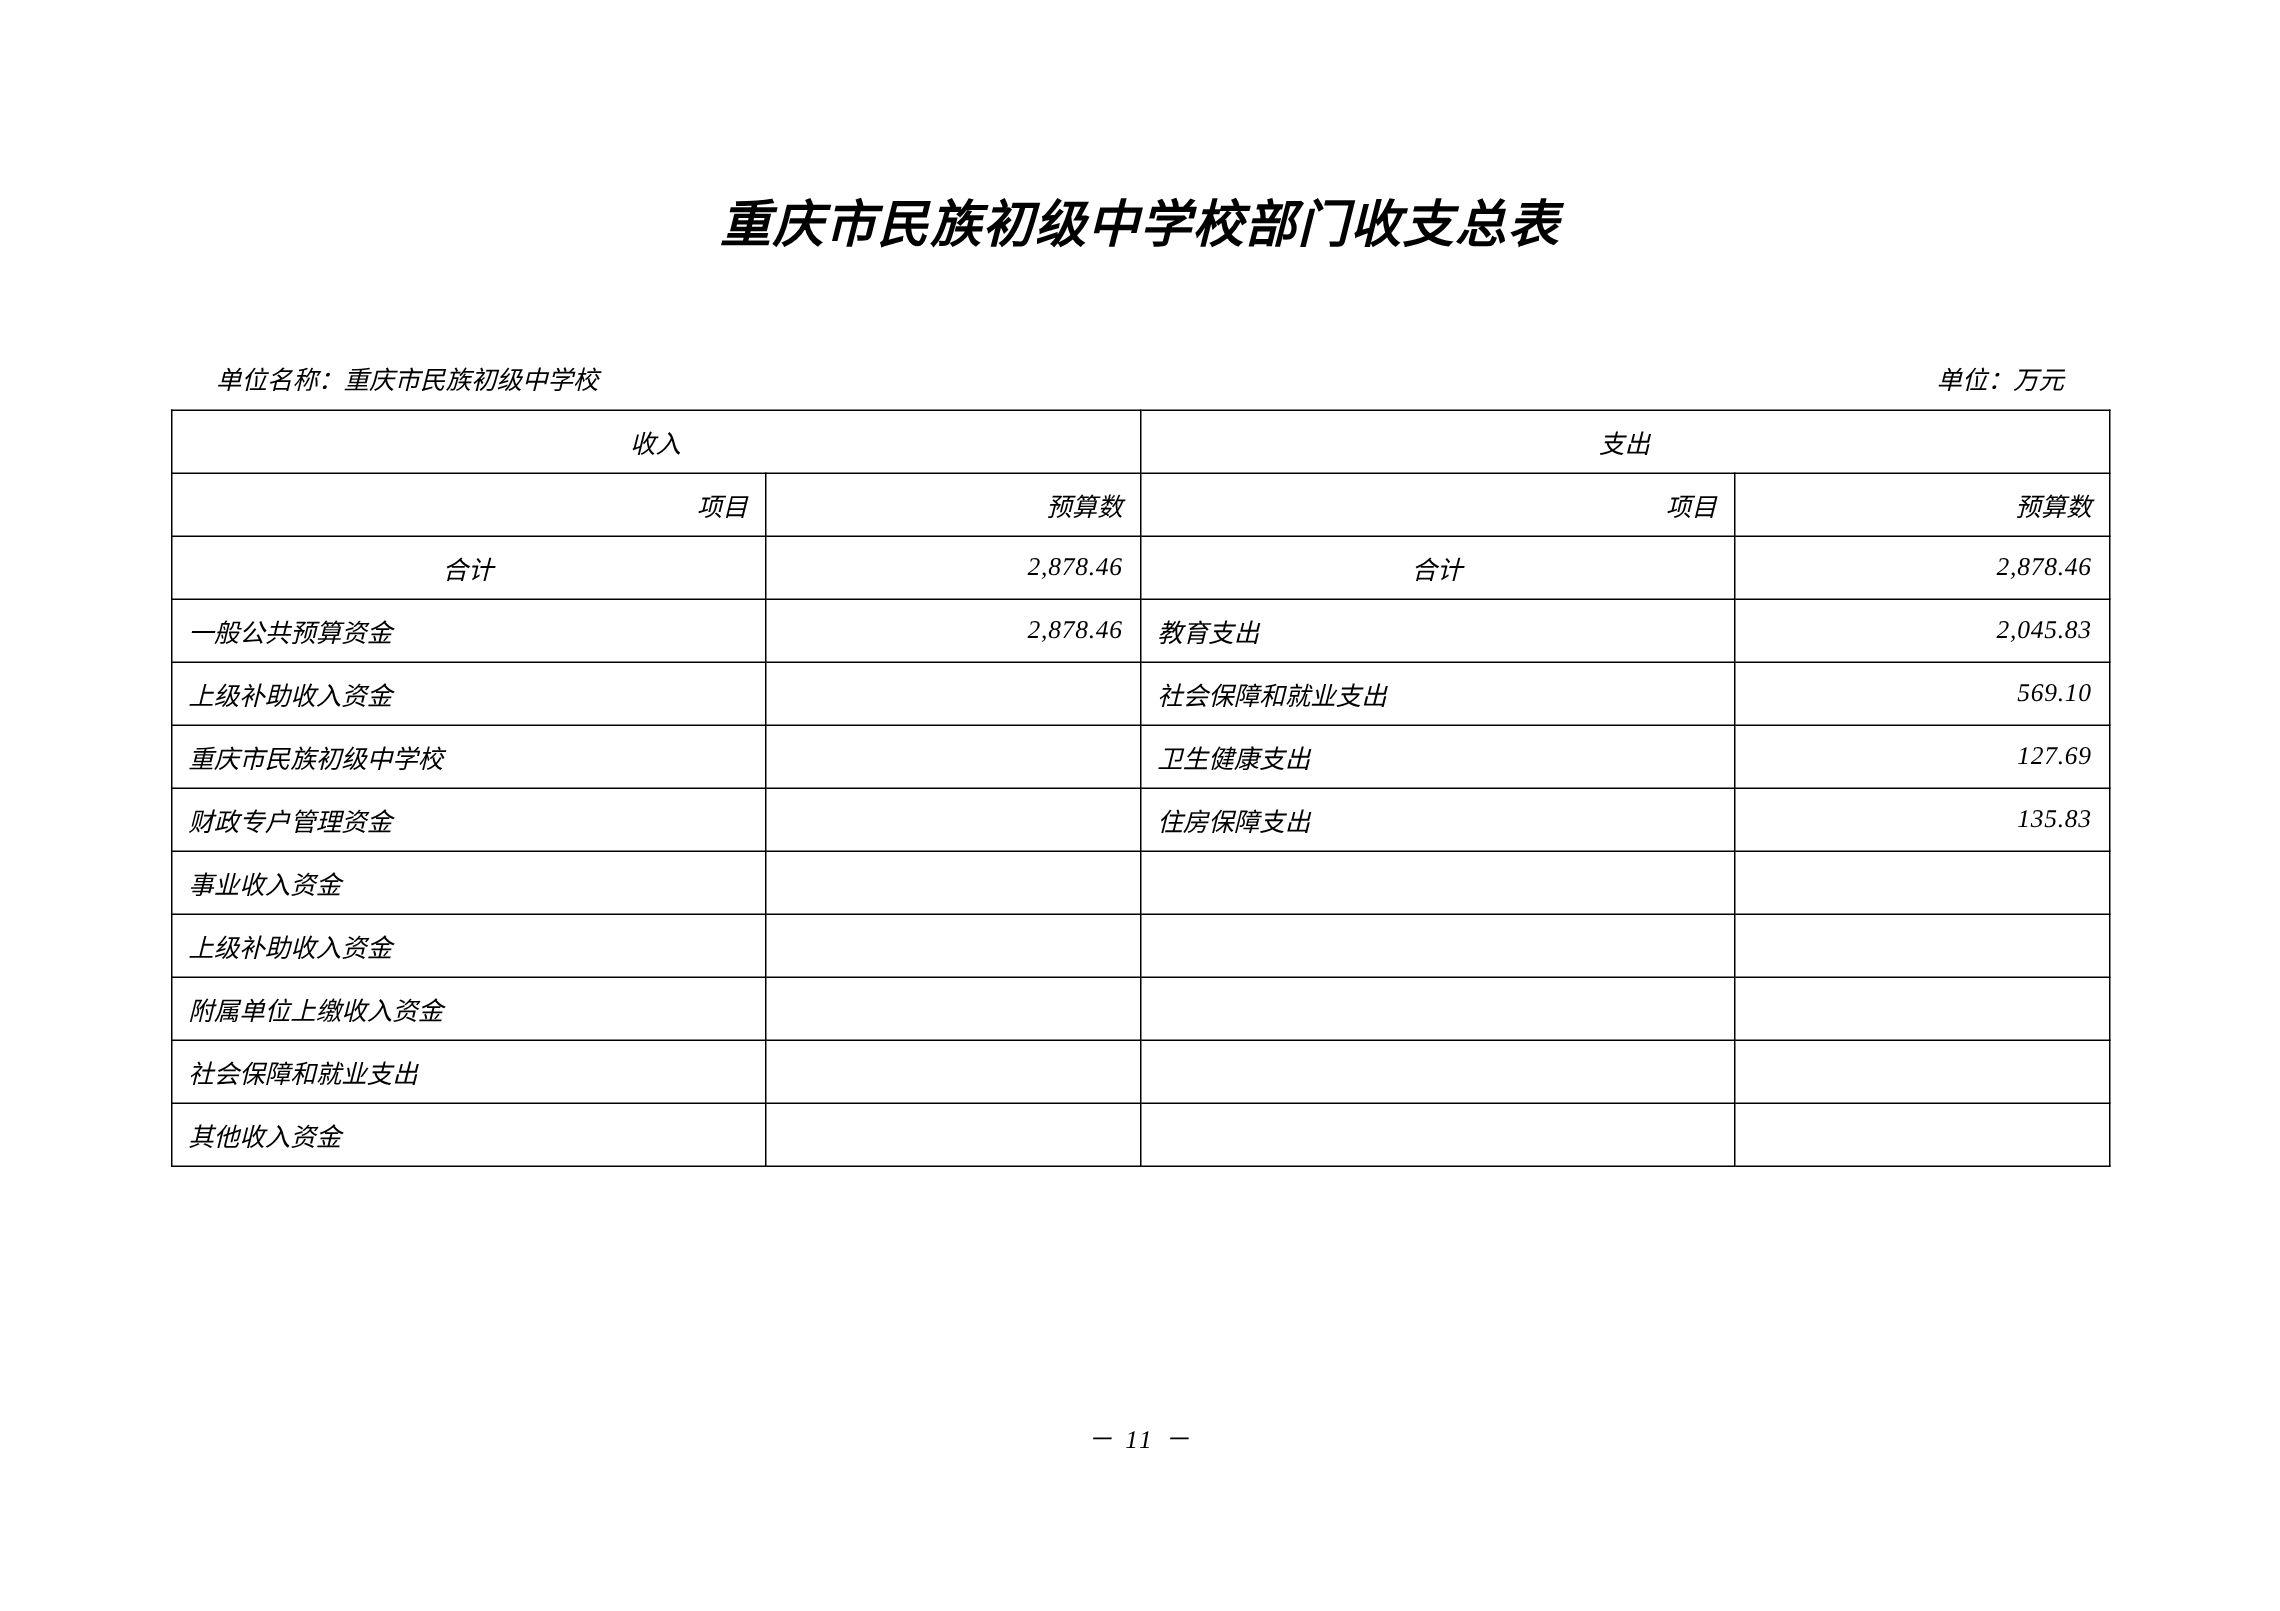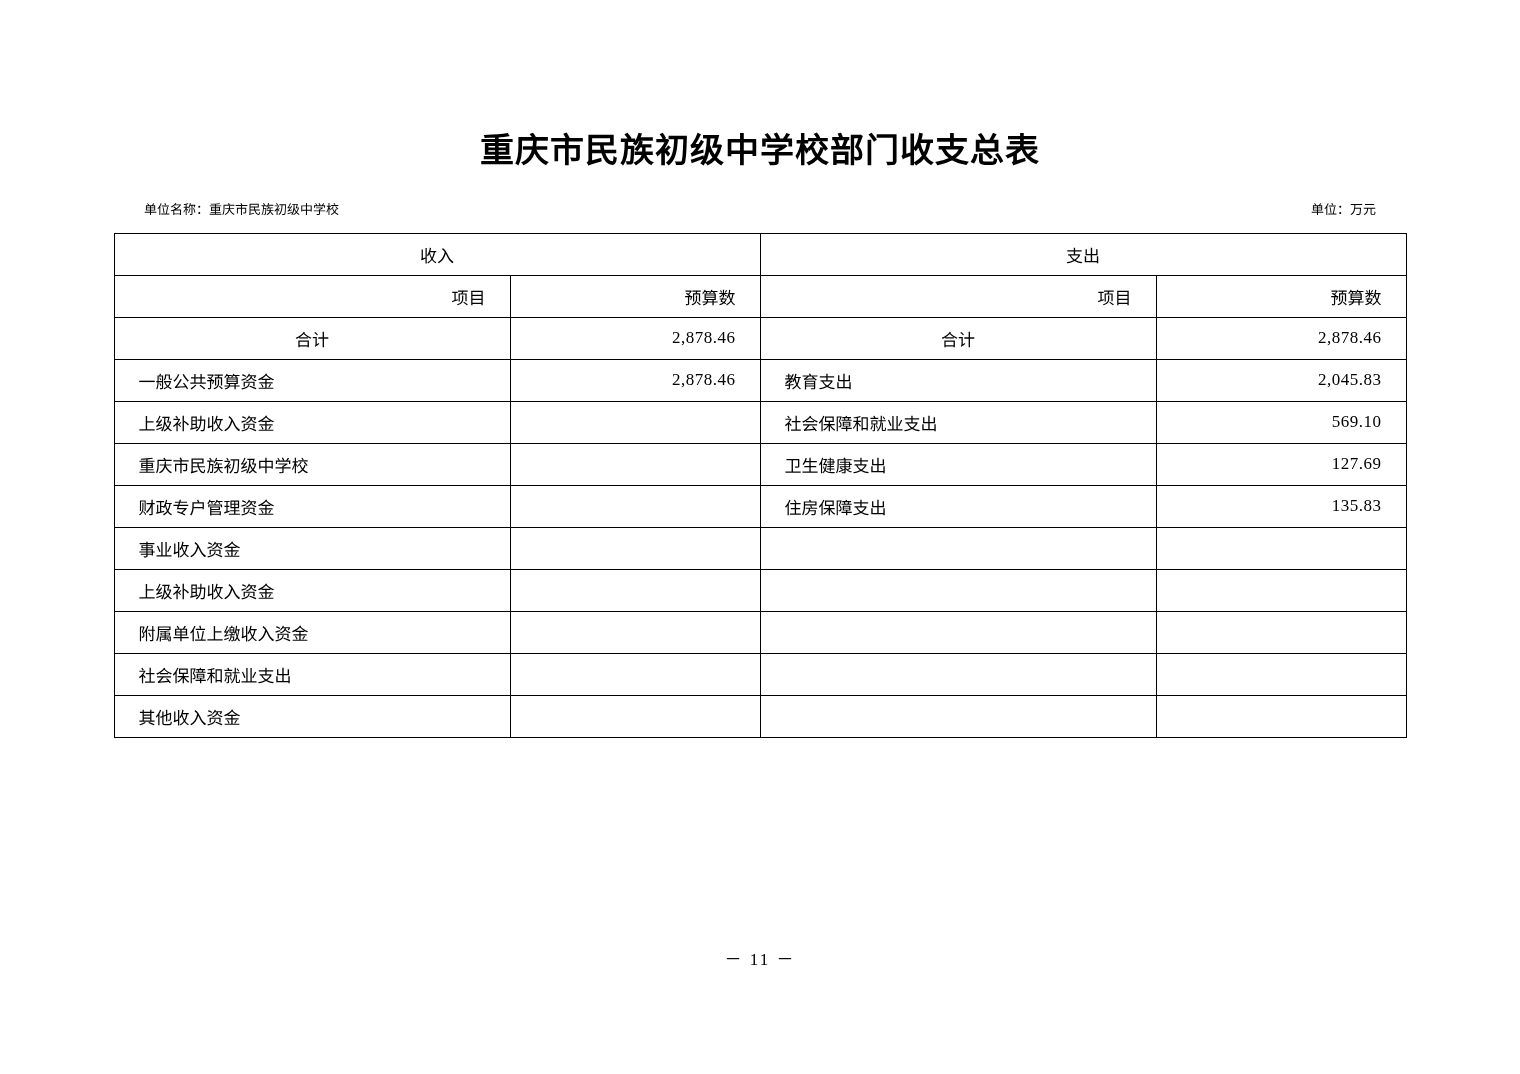--- a/index.html
+++ b/index.html
@@ -13,37 +13,38 @@
     font-family: "Liberation Serif", "DejaVu Serif", serif;
     color: #000000;
     position: relative;
     overflow: hidden;
   }
   .page {
     position: relative;
     width: 1520px;
     height: 1074px;
     box-sizing: border-box;
+    font-style: italic;
   }
   .doc-title {
     text-align: center;
     font-family: "Liberation Sans", "DejaVu Sans", sans-serif;
     font-weight: bold;
     font-size: 34px;
     letter-spacing: 1px;
     margin: 0;
     padding-top: 130px;
     line-height: 1.2;
   }
   .meta-row {
     position: relative;
     width: 1232px;
-    margin: 28px auto 0 auto;
+    margin: 68px auto 0 auto;
     height: 26px;
-    font-size: 13px;
+    font-size: 17px;
   }
   .meta-left {
     position: absolute;
     left: 0;
     top: 0;
     white-space: nowrap;
   }
   .meta-right {
     position: absolute;
     right: 0;
@@ -53,21 +54,21 @@
   table.budget {
     width: 1232px;
     margin: 8px auto 0 auto;
     border-collapse: collapse;
     table-layout: fixed;
     font-size: 17px;
   }
   table.budget td, table.budget th {
     border: 1px solid #000000;
     height: 42px;
-    padding: 0 24px;
+    padding: 0 11px;
     font-weight: normal;
     vertical-align: middle;
     box-sizing: border-box;
   }
   .col-item { width: 396px; }
   .col-num  { width: 250px; }
   .grp-head {
     text-align: center;
     font-size: 17px;
   }

